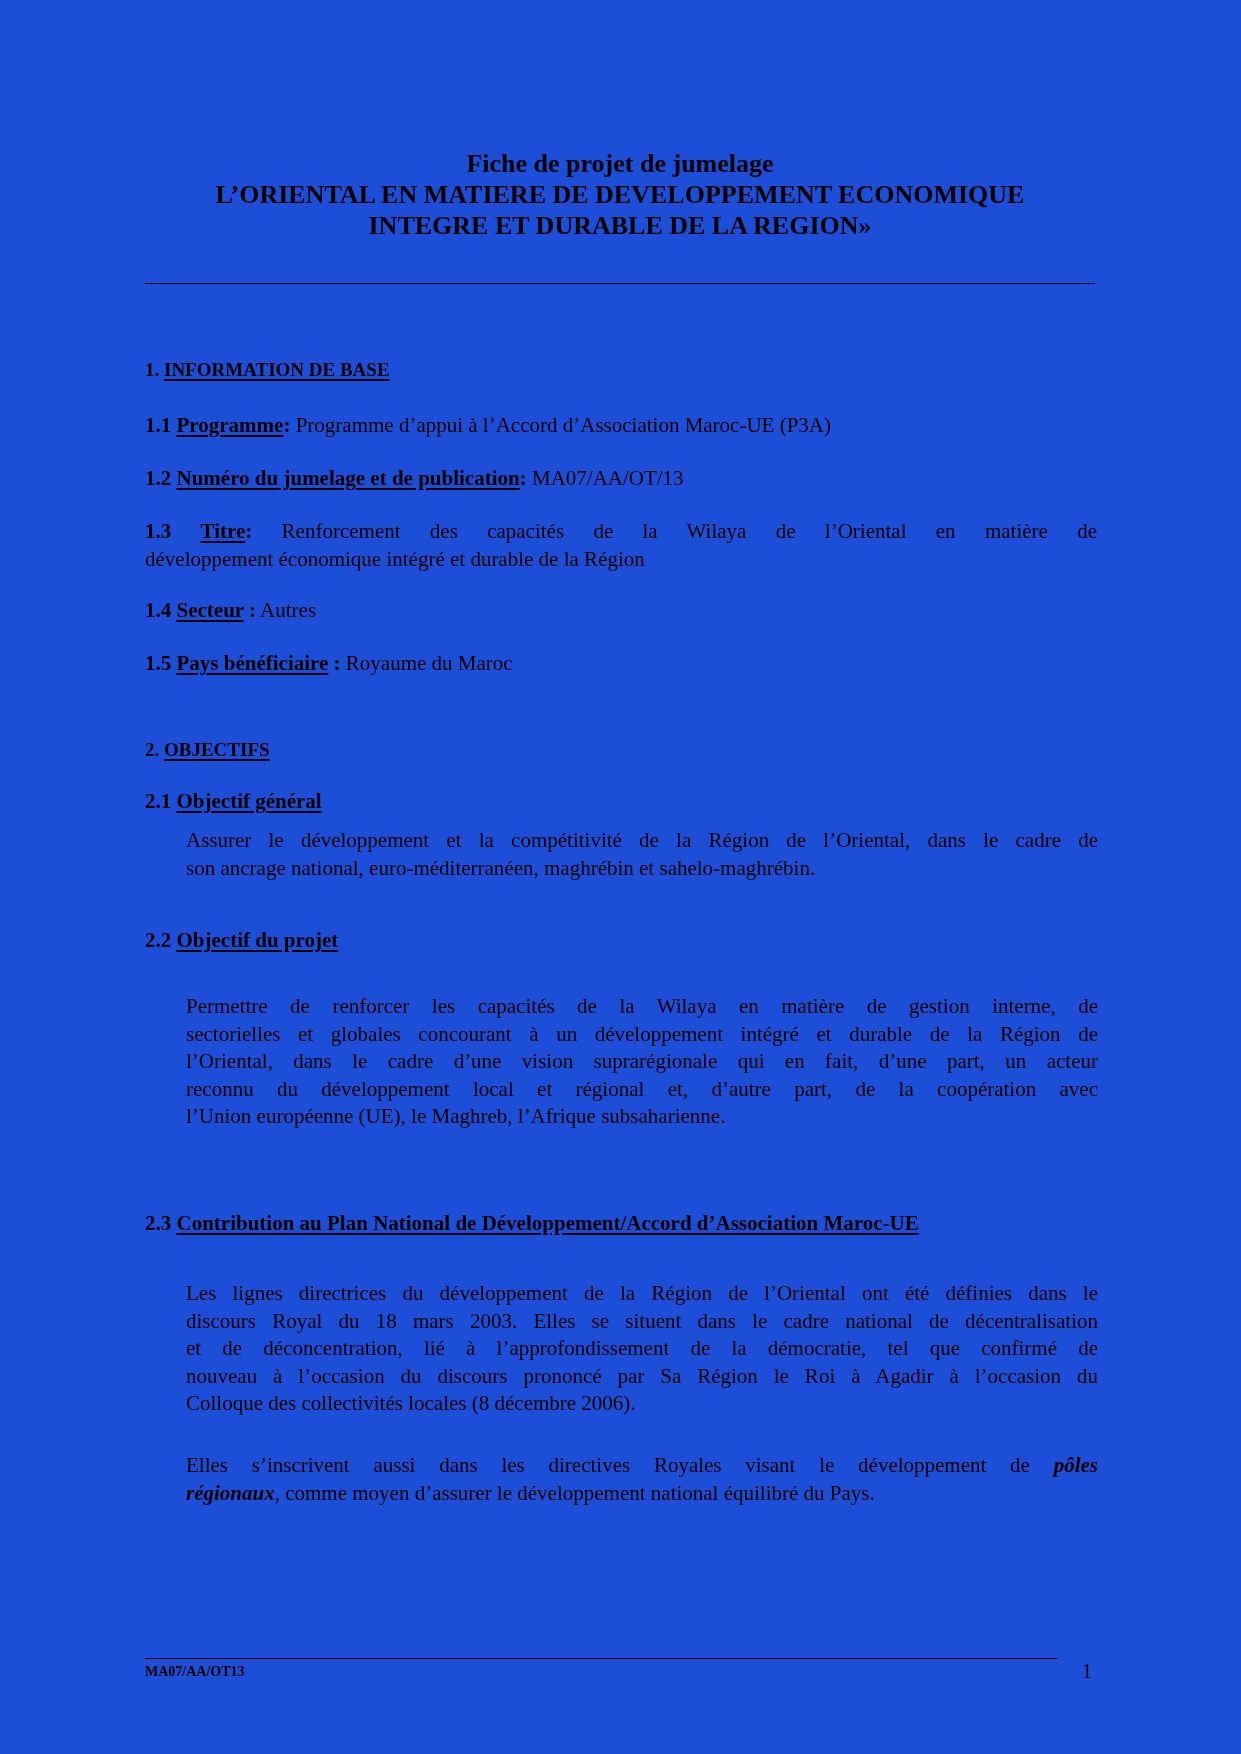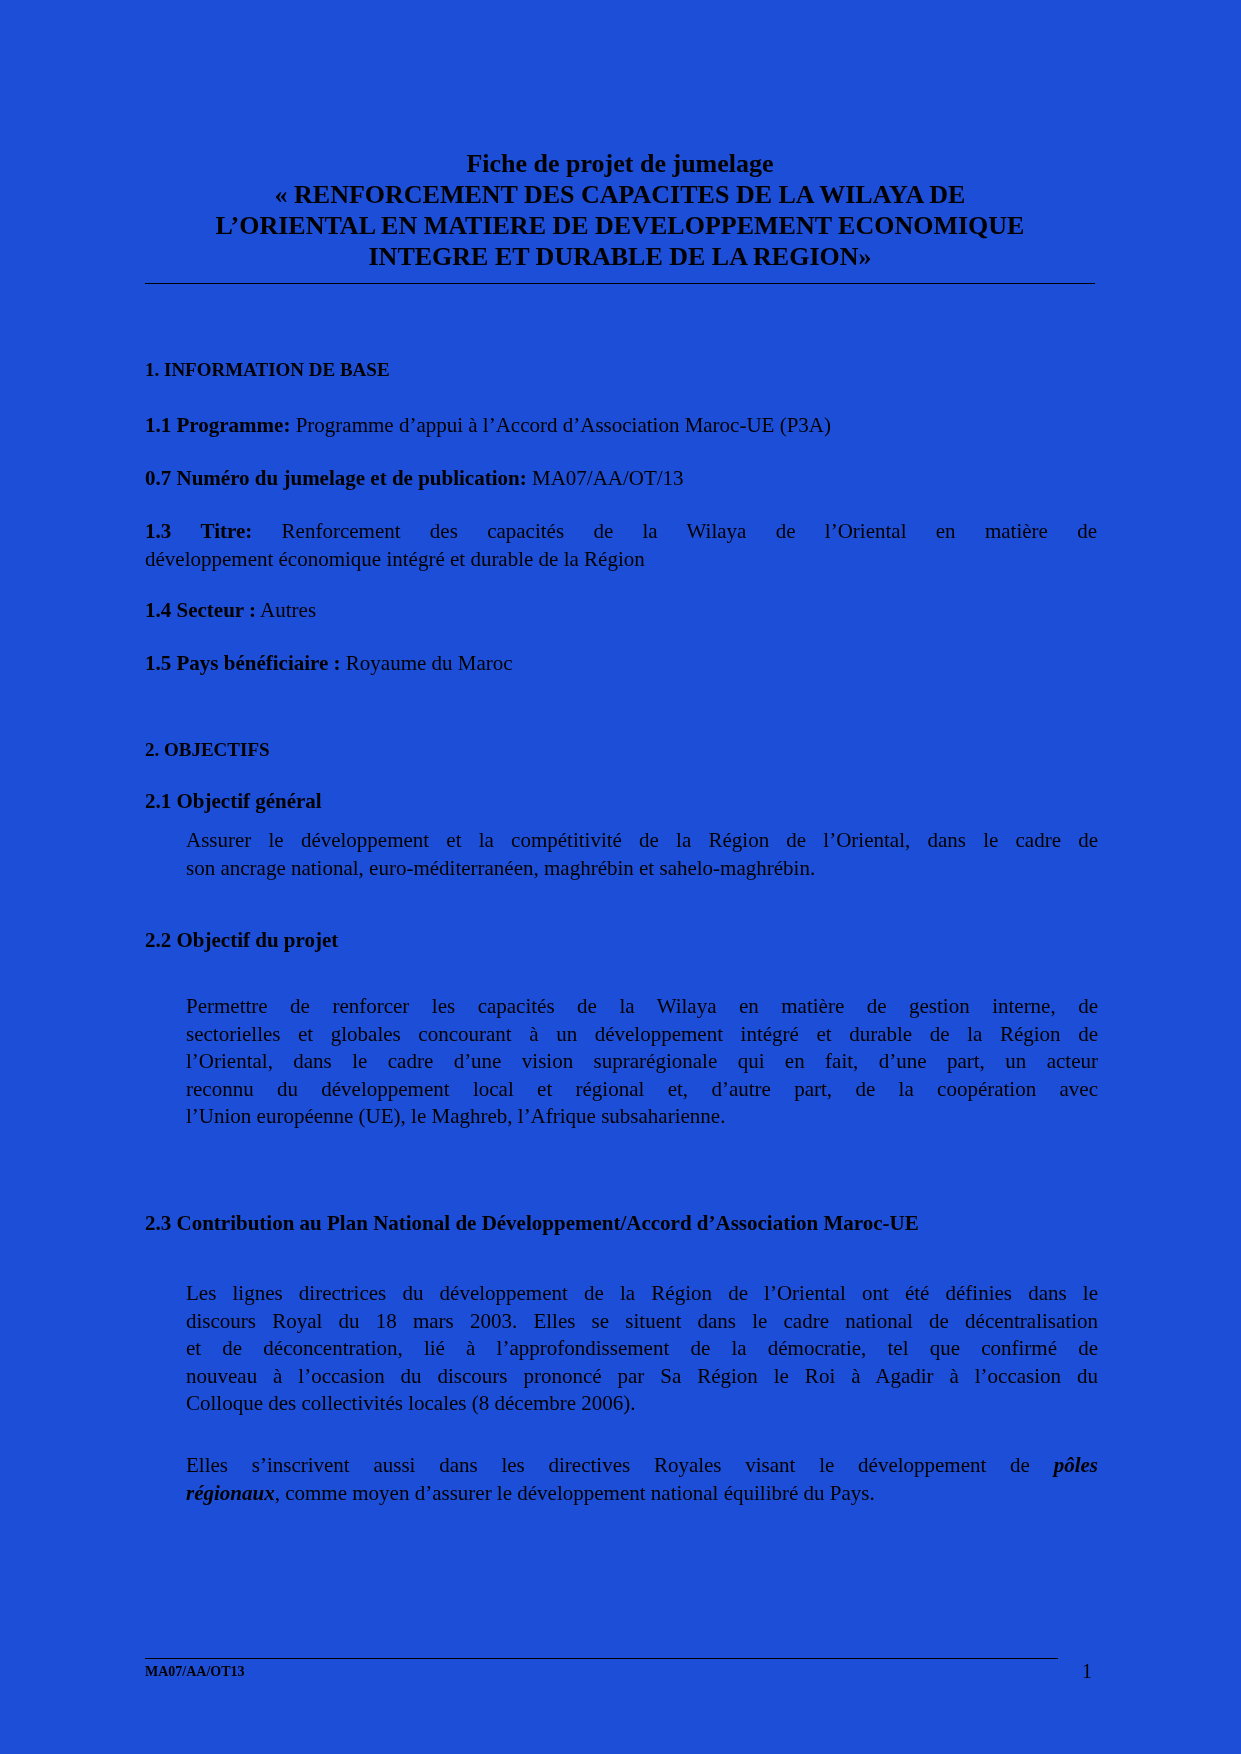--- a/index.html
+++ b/index.html
@@ -5,56 +5,55 @@
   html, body { margin: 0; padding: 0; background: #ffffff; }
   body { width: 1241px; height: 1754px; position: relative; overflow: hidden;
          font-family: "Liberation Serif", serif; color: #000; }
   .page { position: absolute; left: 0; top: 0; width: 1241px; height: 1754px; background: #1d4ed8; }
   .title-block { position: absolute; left: 145px; width: 950px; top: 148px; text-align: center;
                  font-weight: bold; font-size: 26px; line-height: 31px; }
   .title-rule { position: absolute; left: 145px; width: 950px; top: 283px; border-top: 1.5px solid #000; }
   .line { position: absolute; left: 145px; width: 950px; font-size: 21px; line-height: 27px; white-space: nowrap; }
   .sec { font-size: 19px; font-weight: bold; }
   .b { font-weight: bold; }
-  .u { text-underline-offset: 3px; text-decoration-thickness: 2px; }
+  .u { text-decoration: underline; text-underline-offset: 3px; text-decoration-thickness: 2px; }
   .para { position: absolute; font-size: 21px; line-height: 27.5px; text-align: justify; }
   .para.indent { left: 186px; width: 912px; }
   .para.full { left: 145px; width: 952px; }
   .para .jl { display: block; text-align: justify; text-align-last: justify; white-space: nowrap; }
   .para .jl.last { text-align-last: left; }
   .footer-rule { position: absolute; left: 145px; width: 913px; top: 1658px; border-top: 1.5px solid #000; }
   .footer-code { position: absolute; left: 145px; top: 1664px; font-size: 14px; font-weight: bold; }
   .page-num { position: absolute; left: 1082px; top: 1660px; font-size: 20px; }
   em.bi { font-style: italic; font-weight: bold; }
 </style>
 </head>
 <body>
 
 <div class="page">
 
   <div class="title-block">
     <div>Fiche de projet de jumelage</div>
-    <div>« RENFORCEMENT DES CAPACITES DE LA WILAYA DE</div>
     <div>L’ORIENTAL EN MATIERE DE DEVELOPPEMENT ECONOMIQUE</div>
     <div>INTEGRE ET DURABLE DE LA REGION»</div>
   </div>
   <div class="title-rule"></div>
 
   <div class="line sec" style="top:356px;">
     <span>1.</span>
     <span class="u">INFORMATION DE BASE</span>
   </div>
 
   <div class="line" style="top:412px;">
     <span class="b">1.1</span>
     <span class="b u">Programme</span><span class="b">:</span><span> Programme d’appui à l’Accord d’Association Maroc-UE (P3A)</span>
   </div>
 
   <div class="line" style="top:465px;">
-    <span class="b">0.7</span>
+    <span class="b">1.2</span>
     <span class="b u">Numéro du jumelage et de publication</span><span class="b">:</span><span> MA07/AA/OT/13</span>
   </div>
 
   <div class="para full" style="top:518px;">
     <span class="jl"><span class="b">1.3</span> <span class="b u">Titre</span><span class="b">:</span> <span>Renforcement des capacités de la Wilaya de l’Oriental en matière de</span></span>
     <span class="jl last">développement économique intégré  et durable de la Région</span>
   </div>
 
   <div class="line" style="top:597px;">
     <span class="b">1.4</span>

